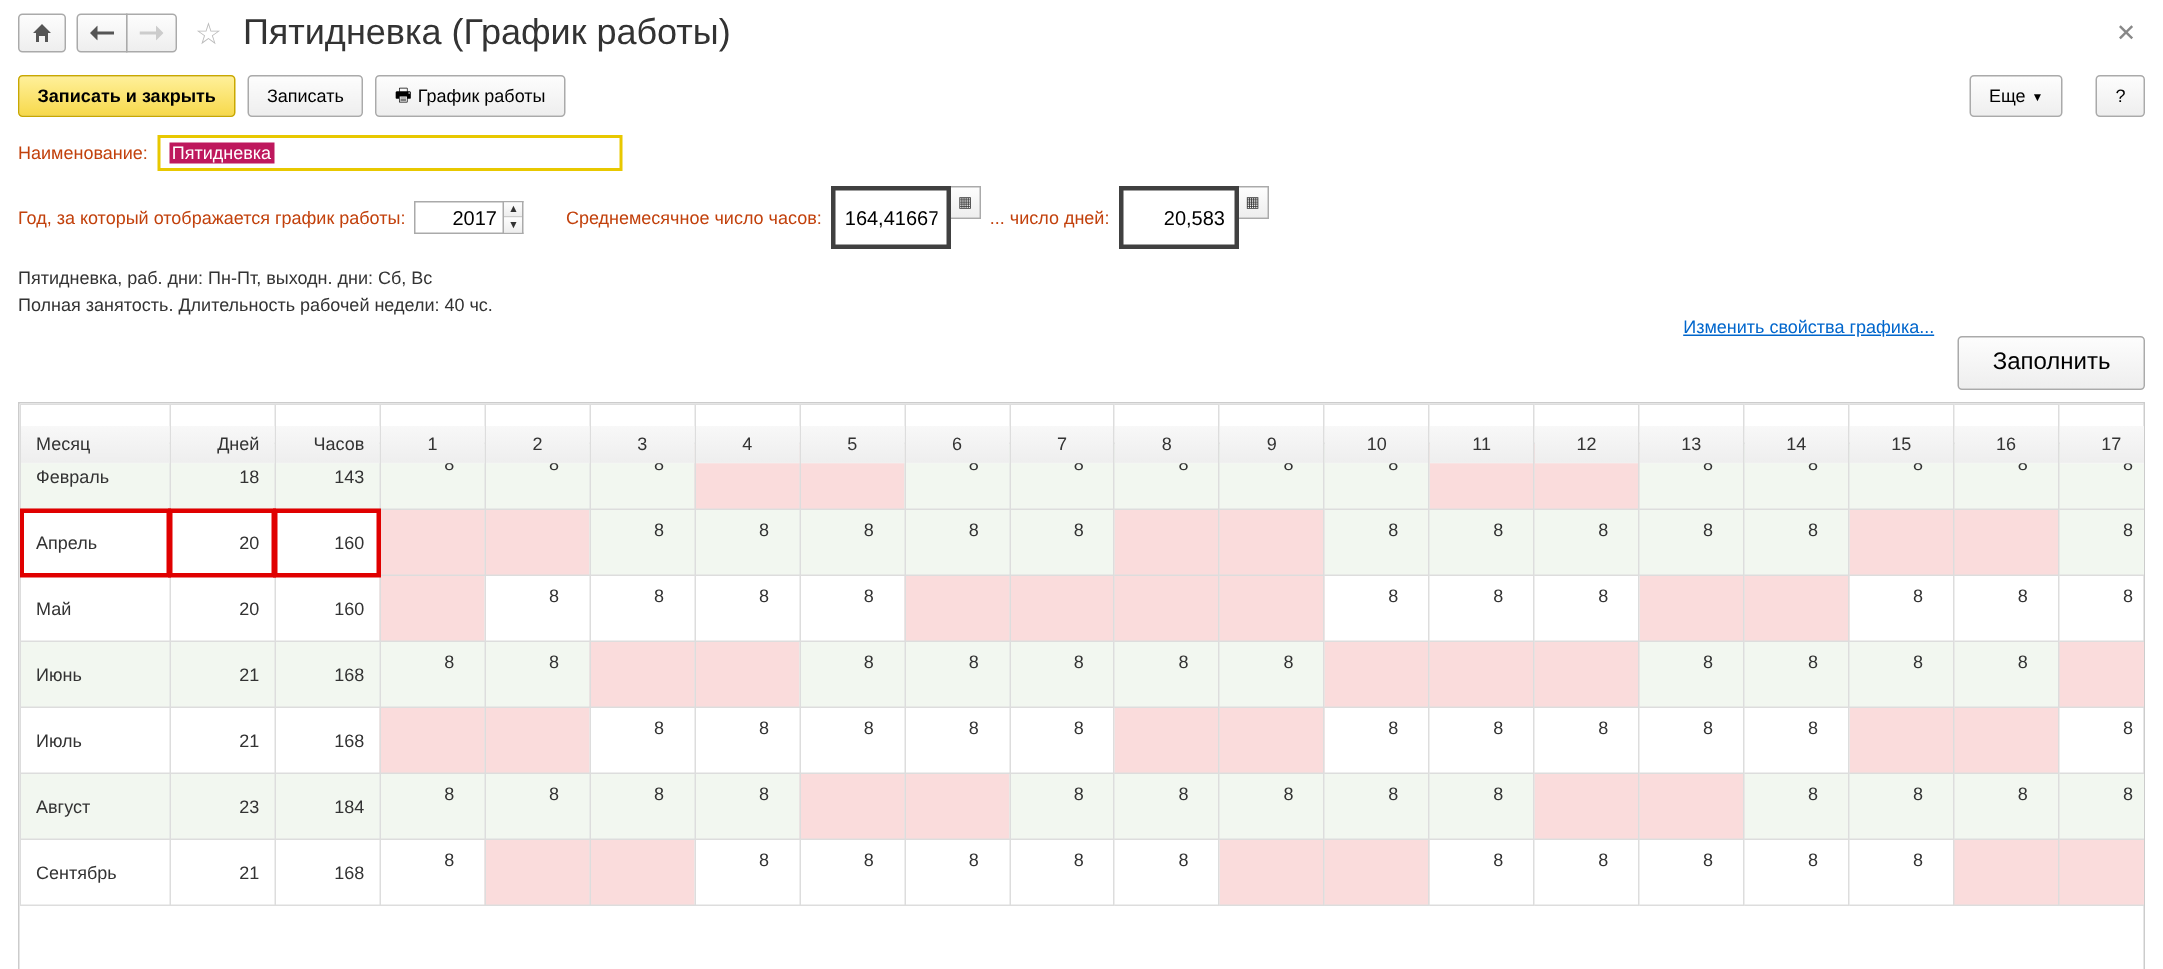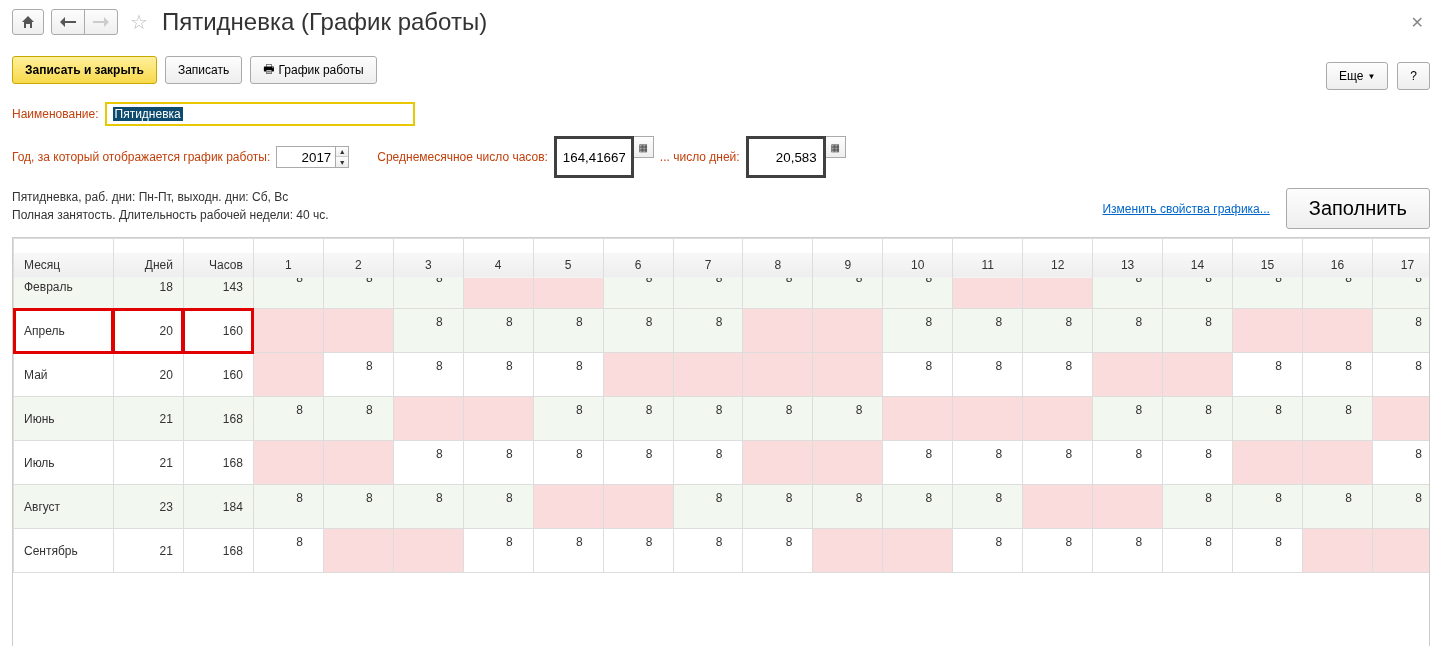--- a/index.html
+++ b/index.html
@@ -9,35 +9,35 @@
 .nav-group { display: flex; }
 .nav-group .icon-btn { border-radius: 0; margin-left: -1px; }
 .nav-group .icon-btn:first-child { border-radius: 3px 0 0 3px; }
 .nav-group .icon-btn:last-child { border-radius: 0 3px 3px 0; }
 .star { color: #bbb; font-size: 20px; cursor: pointer; margin-left: 4px; margin-right: 6px; }
 .title { font-size: 24px; font-weight: normal; }
 .close-x { margin-left: auto; font-size: 16px; color: #888; cursor: pointer; padding: 2px 6px; }
 .toolbar { display: flex; align-items: center; gap: 8px; margin-bottom: 12px; }
 .btn { border: 1px solid #aaa; background: linear-gradient(#fdfdfd,#eee); border-radius: 3px; padding: 6px 12px; cursor: pointer; font-size: 12px; height: 28px; display: flex; align-items: center; gap: 4px; }
 .btn-primary { background: linear-gradient(#fff09a,#f7d94c); border-color: #c9a800; font-weight: bold; }
-.right-group { margin-left: auto; display: flex; gap: 9px; margin-top: 12px; }
+.right-group { margin-left: auto; display: flex; gap: 22px; }
 .form-row { display: flex; align-items: center; gap: 6px; margin-bottom: 10px; flex-wrap: wrap; }
 .label { color: #c2410c; }
 .input-name { border: 2px solid #e8c800; padding: 3px 6px; width: 310px; height: 24px; }
-.input-name .sel { background: #0c4a6e; color: #fff; padding: 0 2px; }
+.input-name .sel { background: #be185d; color: #fff; padding: 0 2px; }
 .input-year { border: 1px solid #aaa; padding: 2px 4px; width: 60px; text-align: right; }
 .spin { border: 1px solid #aaa; border-left: none; display: flex; flex-direction: column; height: 22px; }
 .spin div { width: 12px; height: 11px; display:flex; align-items:center; justify-content:center; font-size:7px; cursor:pointer; background:linear-gradient(#fdfdfd,#eee); }
 .spin div:first-child { border-bottom: 1px solid #ccc; }
 .input-num { border: 3px solid #404040; padding: 18px 6px; width: 80px; text-align: right; height: 22px; }
 .calc-icon { border: 1px solid #aaa; border-left: none; width: 20px; height: 22px; display:flex;align-items:center;justify-content:center; background:linear-gradient(#fdfdfd,#eee); font-size:10px; }
 .info-block { display: flex; align-items: flex-start; gap: 20px; margin-bottom: 8px; }
 .info-text { line-height: 1.5; }
 .link { color: #0066cc; text-decoration: underline; cursor: pointer; }
-.btn-big { font-size: 20px; padding: 8px 22px; height: auto; }
+.btn-big { font-size: 16px; padding: 8px 22px; height: auto; margin-top: 48px; }
 .table-wrap { border: 1px solid #ccc; overflow: auto; height: 410px; position: relative; }
 table { border-collapse: collapse; width: 1430px; }
 th, td { border: 1px solid #ddd; padding: 0; height: 44px; font-size: 12px; text-align: center; }
 th { background: linear-gradient(#f8f8f8,#eee); font-weight: normal; height: 26px; position: sticky; top: 14px; }
 th.month, td.month { text-align: left; padding-left: 10px; width: 100px; }
 th.days, td.days, th.hours, td.hours { text-align: right; padding-right: 10px; width: 70px; }
 td.day { width: 70px; text-align: right; padding-right: 20px; vertical-align: top; padding-top: 6px; }
 .row-yellow td { background: #fdf6d9; }
 .row-green td { background: #f2f7f0; }
 .weekend { background: #fadcdc !important; }

